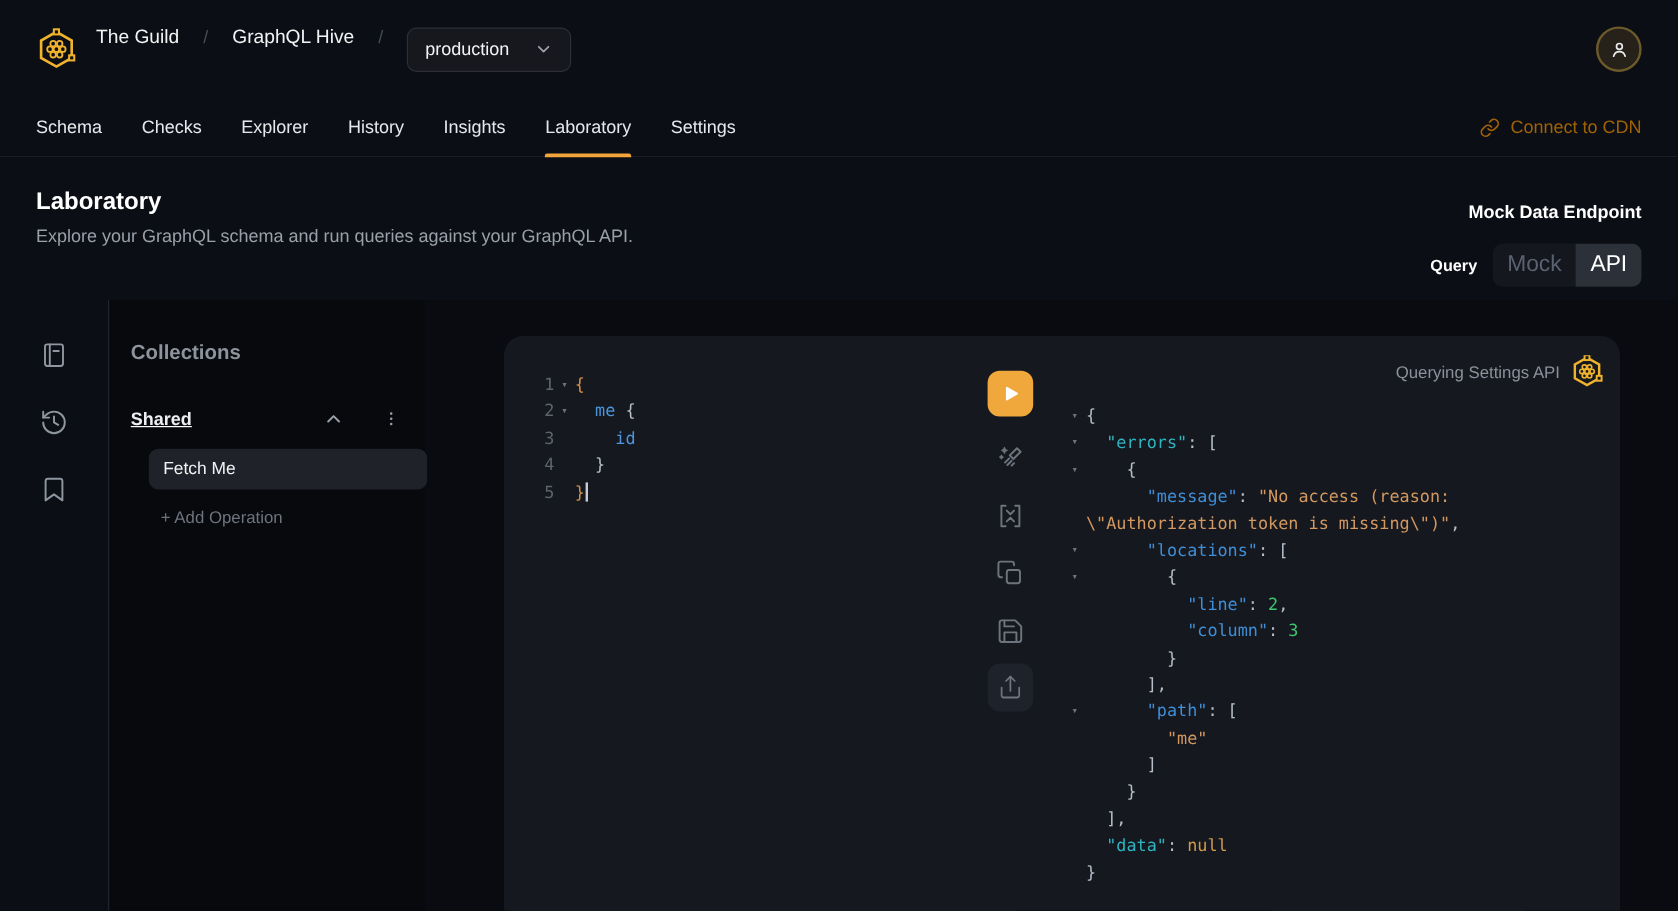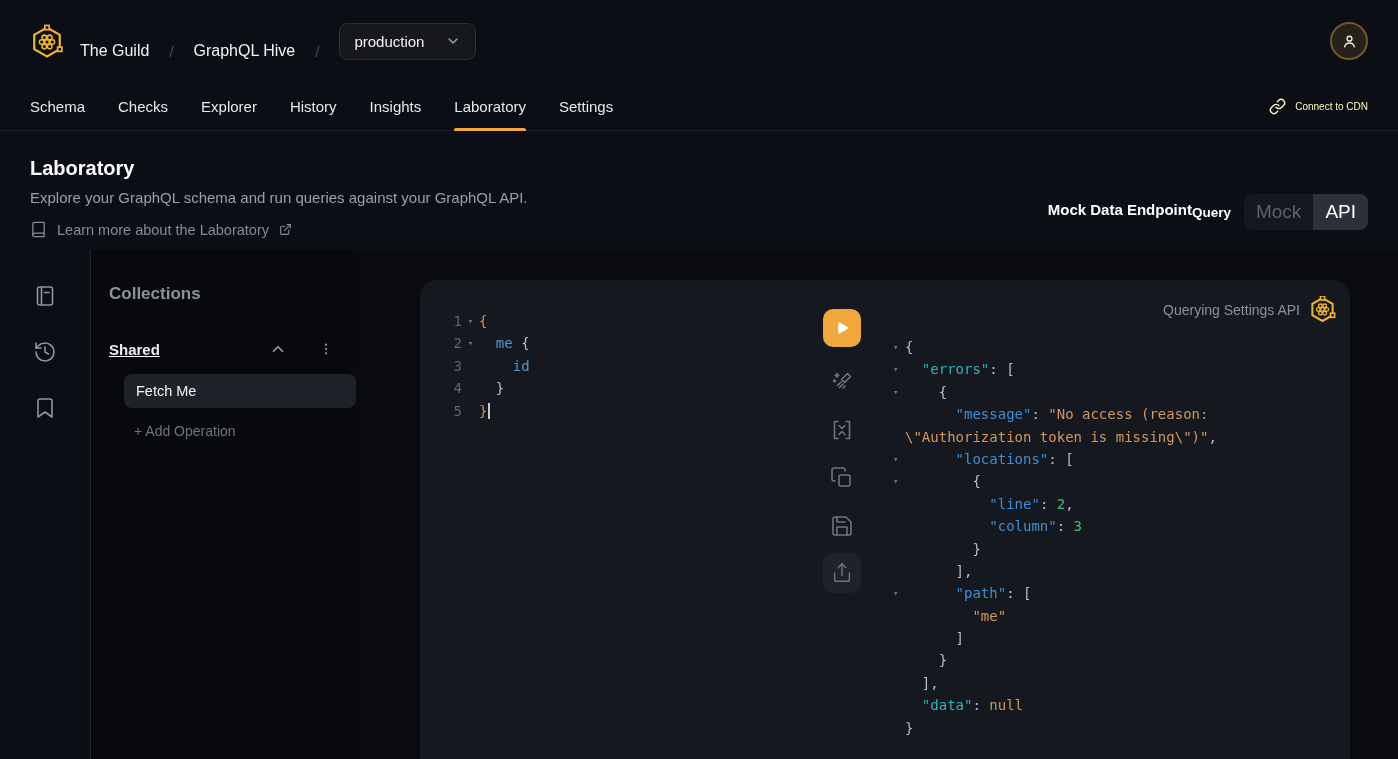--- a/index.html
+++ b/index.html
@@ -7,40 +7,40 @@
   body {
     background:#0b0e14;
     color:#fff;
     font-family:"Liberation Sans", sans-serif;
     position:relative;
   }
   svg { display:block; }
 
   
   .header { height:82px; display:flex; align-items:center; justify-content:space-between; padding:0 30px; background:#0b0e14; }
-  .brand-row { display:flex; align-items:flex-end; }
+  .brand-row { display:flex; align-items:flex-start; }
   .brand-text { font-size:16px; font-weight:500; color:#f2f3f5; margin-left:16px; }
   .crumb-sep { color:#474d57; font-size:15px; margin:0 20px; }
   .target-btn { display:flex; align-items:center; gap:21px; background:#16181e; border:1px solid #2c2f36; border-radius:8px; padding:9px 14px; color:#f2f3f5; font-size:15px; cursor:pointer; font-family:inherit; }
   .target-btn svg { color:#9aa0a8; }
   .avatar-btn { width:38px; height:38px; border-radius:50%; background:#262219; border:2px solid #6d5a2b; display:flex; align-items:center; justify-content:center; color:#e8eaed; cursor:pointer; }
 
   
   .nav { height:49px; display:flex; align-items:stretch; justify-content:space-between; padding:0 30px; background:#0b0e14; border-bottom:1px solid #1a1e25; }
   .tabs { display:flex; gap:33px; }
   .tab { display:flex; align-items:center; font-size:15px; color:#e6e8eb; position:relative; cursor:pointer; text-decoration:none; }
   .tab.active::after { content:""; position:absolute; left:0; right:0; bottom:-1px; height:3px; background:#f3a43a; border-radius:2px 2px 0 0; }
-  .cdn-link { display:flex; align-items:center; gap:9px; color:#fef9c3; font-size:10px; cursor:pointer; text-decoration:none; }
+  .cdn-link { display:flex; align-items:center; gap:9px; color:#a16207; font-size:15px; cursor:pointer; text-decoration:none; }
 
   
   .page-head { height:119px; background:#0b0e14; padding:26px 30px 0; display:flex; justify-content:space-between; }
   .page-title { font-size:20px; font-weight:700; color:#fff; }
   .page-sub { font-size:15px; color:#99a0aa; margin-top:9px; }
   .learn-row { display:flex; align-items:center; gap:10px; margin-top:15px; color:#858c96; font-size:14.5px; cursor:pointer; }
-  .ph-right { display:flex; flex-direction:row; align-items:center; }
+  .ph-right { display:flex; flex-direction:column; align-items:flex-end; }
   .mock-title { font-size:15px; font-weight:600; color:#fff; margin-top:12px; }
   .toggle-row { display:flex; align-items:center; gap:13px; margin-top:17px; }
   .toggle-label { font-size:13.5px; font-weight:700; color:#fff; }
   .seg-group { display:flex; background:#14171d; border-radius:8px; overflow:hidden; }
   .seg { padding:7px 12px; font-size:19px; color:#5a6170; cursor:pointer; background:transparent; border:none; font-family:inherit; }
   .seg.active { background:#2c3038; color:#fff; }
 
   
   .main { position:absolute; top:250px; left:0; right:0; bottom:0; background:#090b10; overflow:hidden; }
   .rail { position:absolute; left:0; top:0; bottom:0; width:90px; background:#0b0e14; display:flex; flex-direction:column; align-items:center; padding-top:34px; gap:32px; }
@@ -136,32 +136,20 @@
       <path d="M14 11a5 5 0 0 0-7.54-.54l-3 3a5 5 0 0 0 7.07 7.07l1.71-1.71"></path>
     </svg>
     <span>Connect to CDN</span>
   </a>
 </nav>
 
 <section class="page-head">
   <div>
     <h1 class="page-title">Laboratory</h1>
     <div class="page-sub">Explore your GraphQL schema and run queries against your GraphQL API.</div>
-    <a class="learn-row">
-      <svg width="17" height="17" viewBox="0 0 24 24" fill="none" stroke="currentColor" stroke-width="1.8" stroke-linecap="round" stroke-linejoin="round">
-          <path d="M4 19.5A2.5 2.5 0 0 1 6.5 17H20"></path>
-          <path d="M6.5 2H20v20H6.5A2.5 2.5 0 0 1 4 19.5v-15A2.5 2.5 0 0 1 6.5 2z"></path>
-        </svg>
-      <span>Learn more about the Laboratory</span>
-      <svg width="13" height="13" viewBox="0 0 24 24" fill="none" stroke="currentColor" stroke-width="2" stroke-linecap="round" stroke-linejoin="round">
-          <path d="M18 13v6a2 2 0 0 1-2 2H5a2 2 0 0 1-2-2V8a2 2 0 0 1 2-2h6"></path>
-          <path d="M15 3h6v6"></path>
-          <path d="M10 14L21 3"></path>
-        </svg>
-    </a>
   </div>
   <div class="ph-right">
     <div class="mock-title">Mock Data Endpoint</div>
     <div class="toggle-row">
       <span class="toggle-label">Query</span>
       <div class="seg-group">
         <button class="seg">Mock</button>
         <button class="seg active">API</button>
       </div>
     </div>

